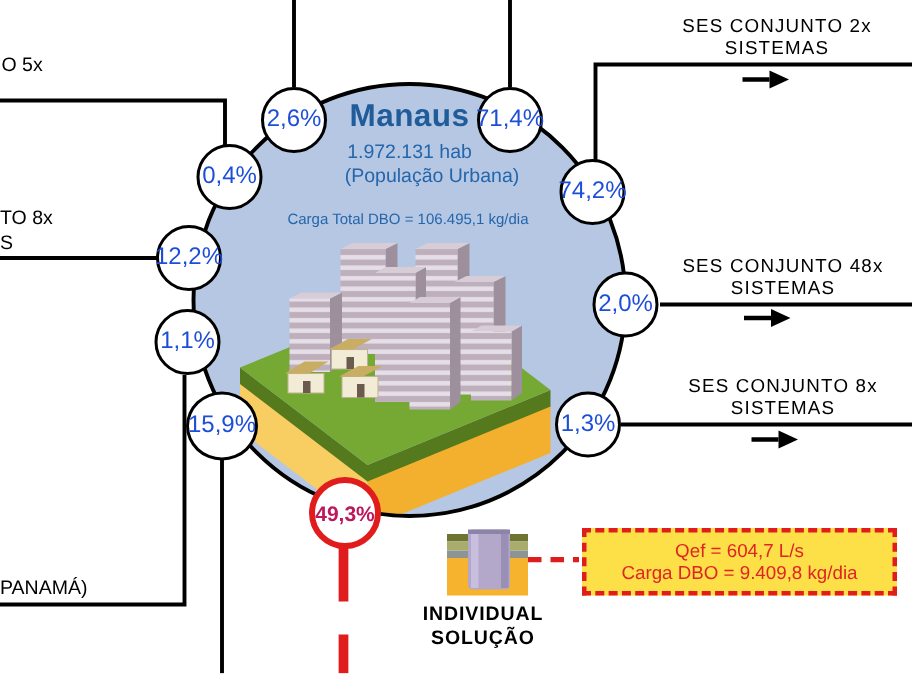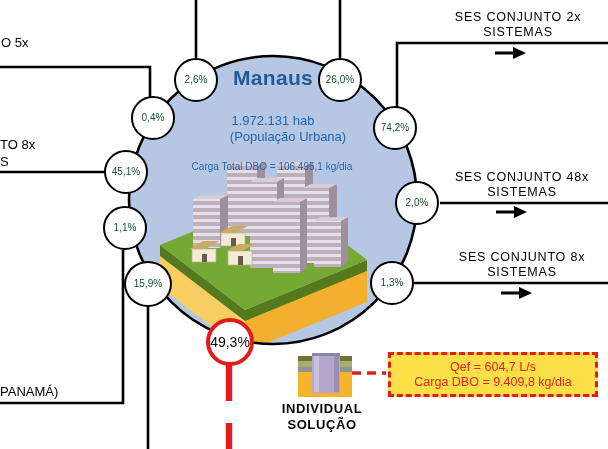--- a/index.html
+++ b/index.html
@@ -5,25 +5,25 @@
   html,body{margin:0;padding:0;background:#fff;}
   #stage{
     position:relative;width:608px;height:449px;overflow:hidden;background:#ffffff;
     font-family:"Liberation Sans", sans-serif;color:#111;
   }
   #diagram-svg{position:absolute;left:0;top:0;}
   .abs{position:absolute;}
   .bub{
     position:absolute;box-sizing:border-box;background:#fff;border:2.5px solid #000;
     border-radius:50%;display:flex;align-items:center;justify-content:center;
-    font-size:10px;color:#14532d;line-height:1;
+    font-size:16px;color:#1d4ed8;line-height:1;
   }
   .bub.red{border:3px solid #e01c1c;color:#e13434;font-size:14px;}
-  .bub.red.bold{border-width:4.5px;color:#000000;font-weight:normal;}
-  .blue{color:#2566ab;text-align:center;margin-top:20px;}
+  .bub.red.bold{border-width:4.5px;color:#be185d;font-weight:bold;}
+  .blue{color:#2566ab;text-align:center;}
   .city-title{color:#1f5c99;font-weight:bold;font-size:21px;text-align:center;letter-spacing:.3px;}
   .ses{
     text-align:center;font-size:12.5px;letter-spacing:.8px;color:#000;line-height:15px;
     white-space:nowrap;
   }
   .frag{font-size:13px;color:#000;white-space:nowrap;}
   .sol{
     text-align:center;font-weight:bold;font-size:13px;letter-spacing:.6px;line-height:16px;color:#000;
   }
   .callout{
@@ -142,24 +142,24 @@
       <rect x="312" y="353" width="28" height="3" fill="#8d82a8"></rect>
     </g>
   </svg>
 
   <div class="abs city-title" style="left:173px;top:66px;width:200px;">Manaus</div>
   <div class="abs blue" style="left:173px;top:93px;width:200px;font-size:13px;">1.972.131 hab</div>
   <div class="abs blue" style="left:188px;top:109px;width:200px;font-size:13px;">(População Urbana)</div>
   <div class="abs blue" style="left:131px;top:141px;width:282px;font-size:10px;">Carga Total DBO = 106.495,1 kg/dia</div>
 
   <div class="bub" style="left:174px;top:58px;width:44px;height:44px;">2,6%</div>
-  <div class="bub" style="left:318px;top:58px;width:44px;height:44px;">26,0%</div>
+  <div class="bub" style="left:318px;top:58px;width:44px;height:44px;">71,4%</div>
   <div class="bub" style="left:131px;top:96px;width:44px;height:44px;">0,4%</div>
   <div class="bub" style="left:373px;top:106px;width:44px;height:44px;">74,2%</div>
-  <div class="bub" style="left:104px;top:150px;width:44px;height:44px;">45,1%</div>
+  <div class="bub" style="left:104px;top:150px;width:44px;height:44px;">12,2%</div>
   <div class="bub" style="left:395px;top:181px;width:44px;height:44px;">2,0%</div>
   <div class="bub" style="left:103px;top:206px;width:44px;height:44px;">1,1%</div>
   <div class="bub" style="left:370px;top:261px;width:44px;height:44px;">1,3%</div>
   <div class="bub" style="left:124px;top:261px;width:48px;height:46px;">15,9%</div>
 
   <div class="bub red bold" style="left:206px;top:318px;width:48px;height:48px;">49,3%</div>
 
   <div class="abs ses" style="left:420px;top:10px;width:196px;">
     <div>SES CONJUNTO 2x</div>
     <div>SISTEMAS</div>

